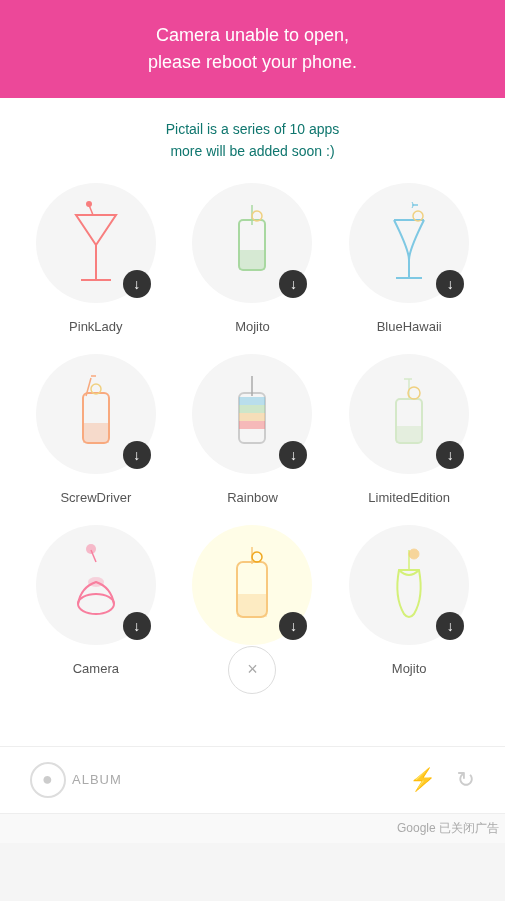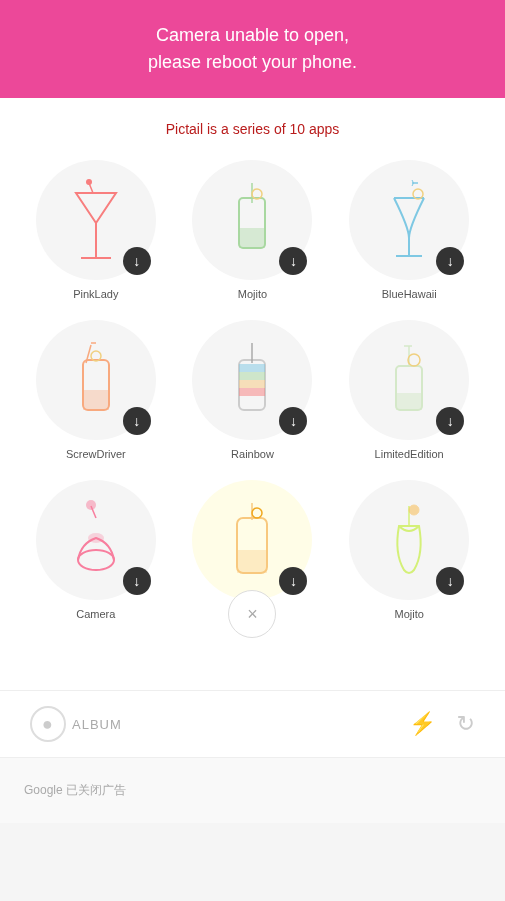--- a/index.html
+++ b/index.html
@@ -24,21 +24,21 @@
     }
 
     
     .main-content {
       background: white;
       padding: 20px 10px 10px;
     }
 
     .subtitle {
       text-align: center;
-      color: #b91c1c;
+      color: #0f766e;
       font-size: 14px;
       line-height: 1.6;
       margin-bottom: 20px;
     }
 
     
     .app-grid {
       display: grid;
       grid-template-columns: repeat(3, 1fr);
       gap: 10px 5px;
@@ -75,22 +75,22 @@
       display: flex;
       align-items: center;
       justify-content: center;
       color: white;
       font-size: 14px;
       cursor: pointer;
       z-index: 2;
     }
 
     .app-label {
-      margin-top: 8px;
-      font-size: 11px;
+      margin-top: 16px;
+      font-size: 13px;
       color: #555;
       text-align: center;
     }
 
     
     .cocktail-svg {
       width: 70px;
       height: 85px;
     }
 
@@ -129,37 +129,38 @@
       display: flex;
       gap: 20px;
       color: #ccc;
       font-size: 20px;
     }
 
     
     .ad-banner {
       background: #f9f9f9;
       border-top: 1px solid #eee;
-      text-align: left;
-      padding: 24px;
+      text-align: right;
+      padding: 6px;
       font-size: 12px;
       color: #aaa;
     }
   </style>
 </head>
 <body>
 
 <div class="error-banner">
   <div>Camera unable to open,</div>
   <div>please reboot your phone.</div>
 </div>
 
 <div class="main-content">
   <div class="subtitle">
     <div>Pictail is a series of 10 apps</div>
+    <div>more will be added soon :)</div>
   </div>
 
   <div class="app-grid">
 
     <div class="app-item">
       <div class="app-icon-container">
         <svg class="cocktail-svg" viewBox="0 0 70 85" fill="none" xmlns="http://www.w3.org/2000/svg">
           <line x1="35" y1="45" x2="35" y2="80" stroke="#f87e7e" stroke-width="2"></line>
           <line x1="20" y1="80" x2="50" y2="80" stroke="#f87e7e" stroke-width="2"></line>
           <polygon points="15,15 55,15 35,45" fill="none" stroke="#f87e7e" stroke-width="2"></polygon>

